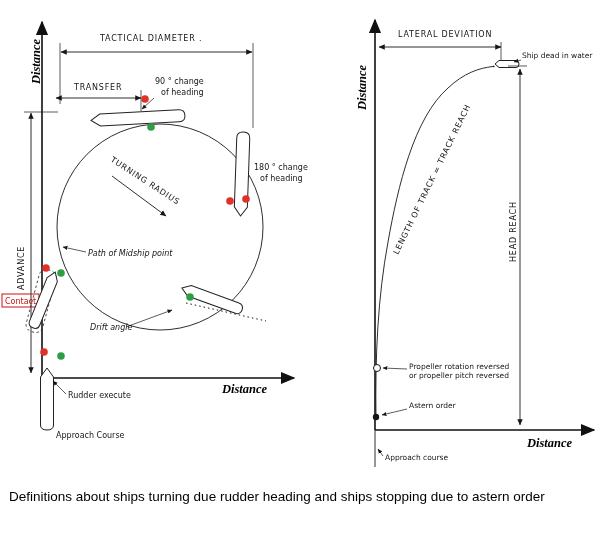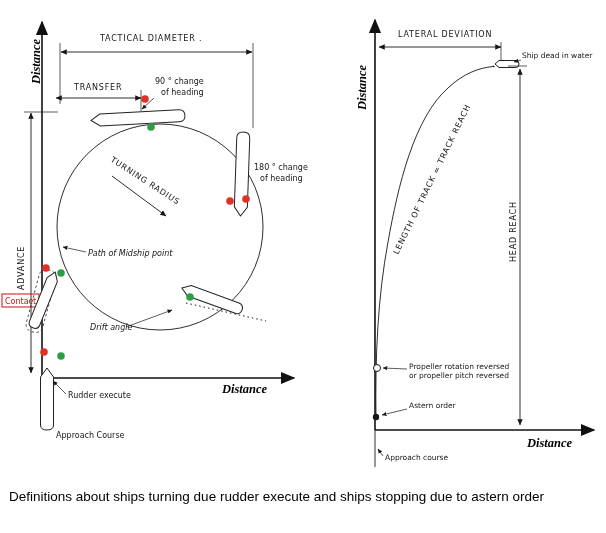--- a/index.html
+++ b/index.html
@@ -132,14 +132,14 @@
   <circle cx="376" cy="417" r="3.2" fill="#161616"></circle>
   <text class="t7" x="409" y="408">Astern order</text>
   <line class="thin" x1="407" y1="409" x2="382" y2="415" marker-end="url(#mA)"></line>
 
   <line class="ln" x1="375" y1="430" x2="375" y2="467"></line>
   <text class="t7" x="385" y="460">Approach course</text>
   <line class="thin" x1="383" y1="456" x2="378" y2="449" marker-end="url(#mA)"></line>
 </g>
 </svg>
 
-<div class="caption">Definitions about ships turning due rudder execute and ships stopping due to astern order</div>
+<div class="caption">Definitions about ships turning due rudder heading and ships stopping due to astern order</div>
 </div>
 
 </body></html>

